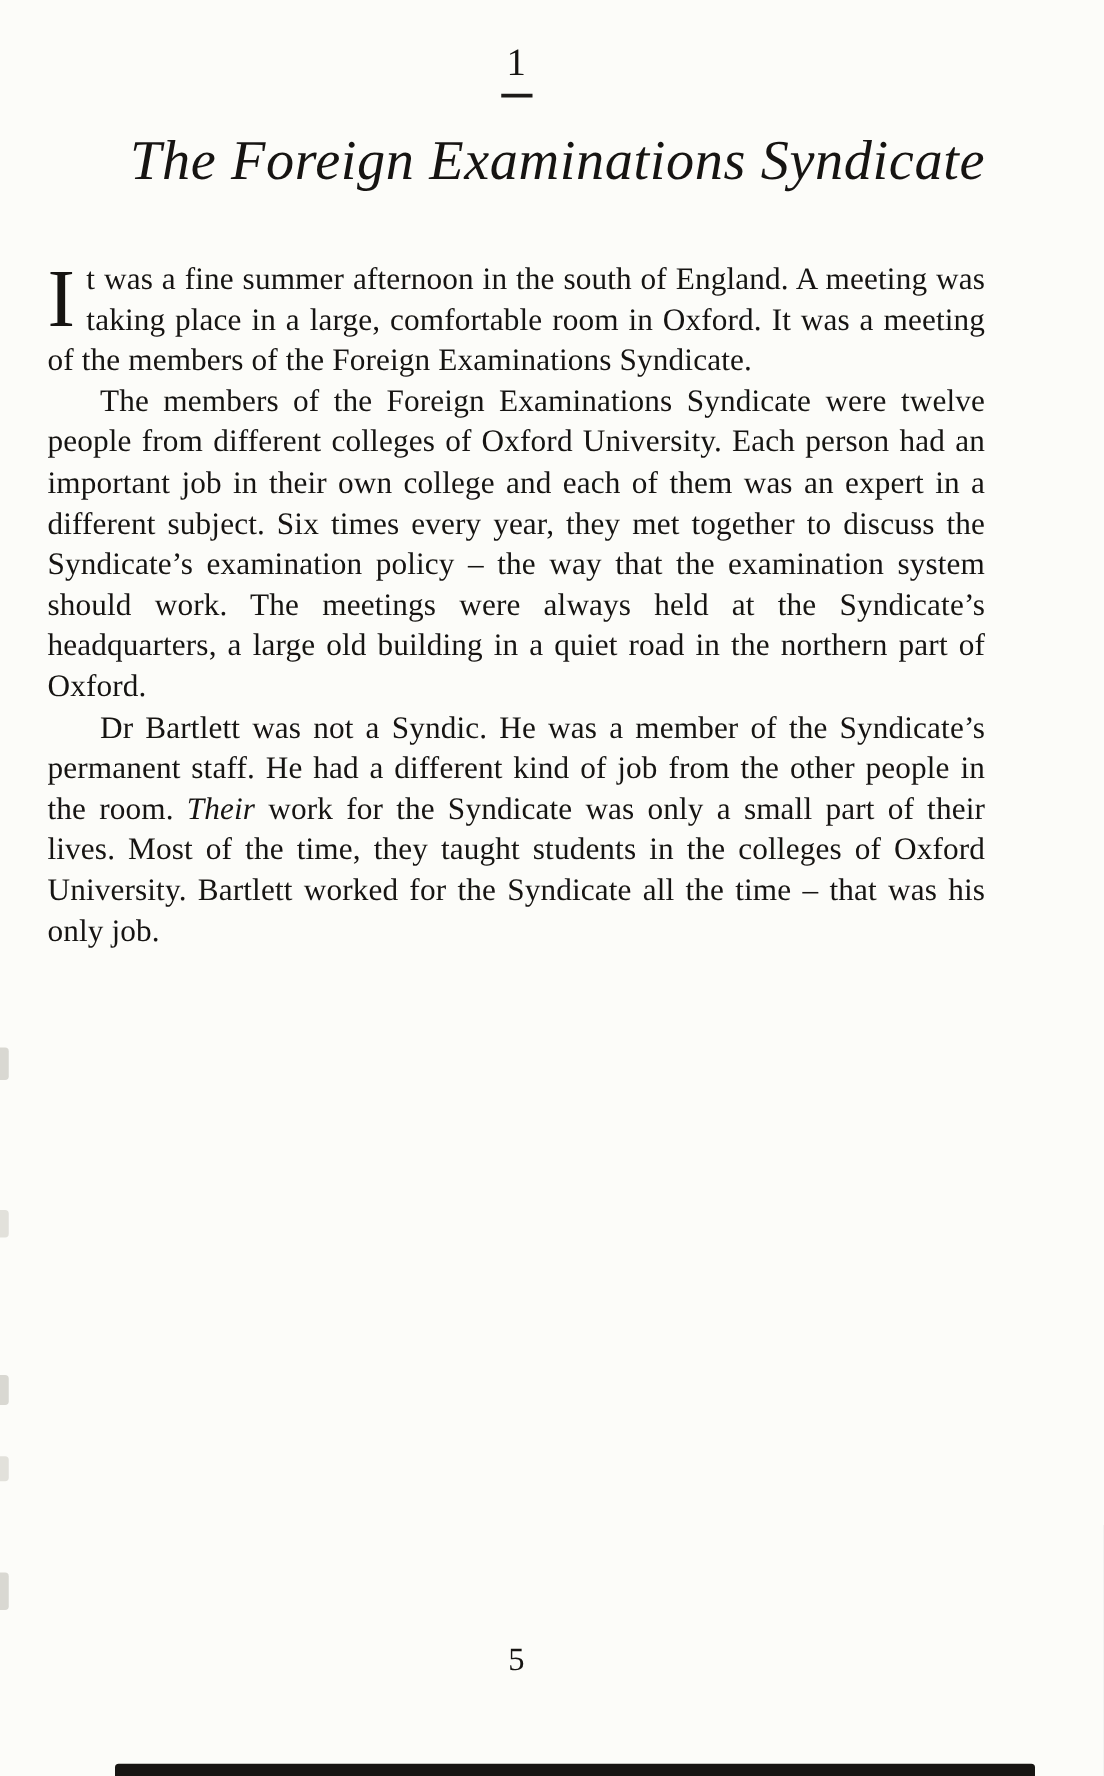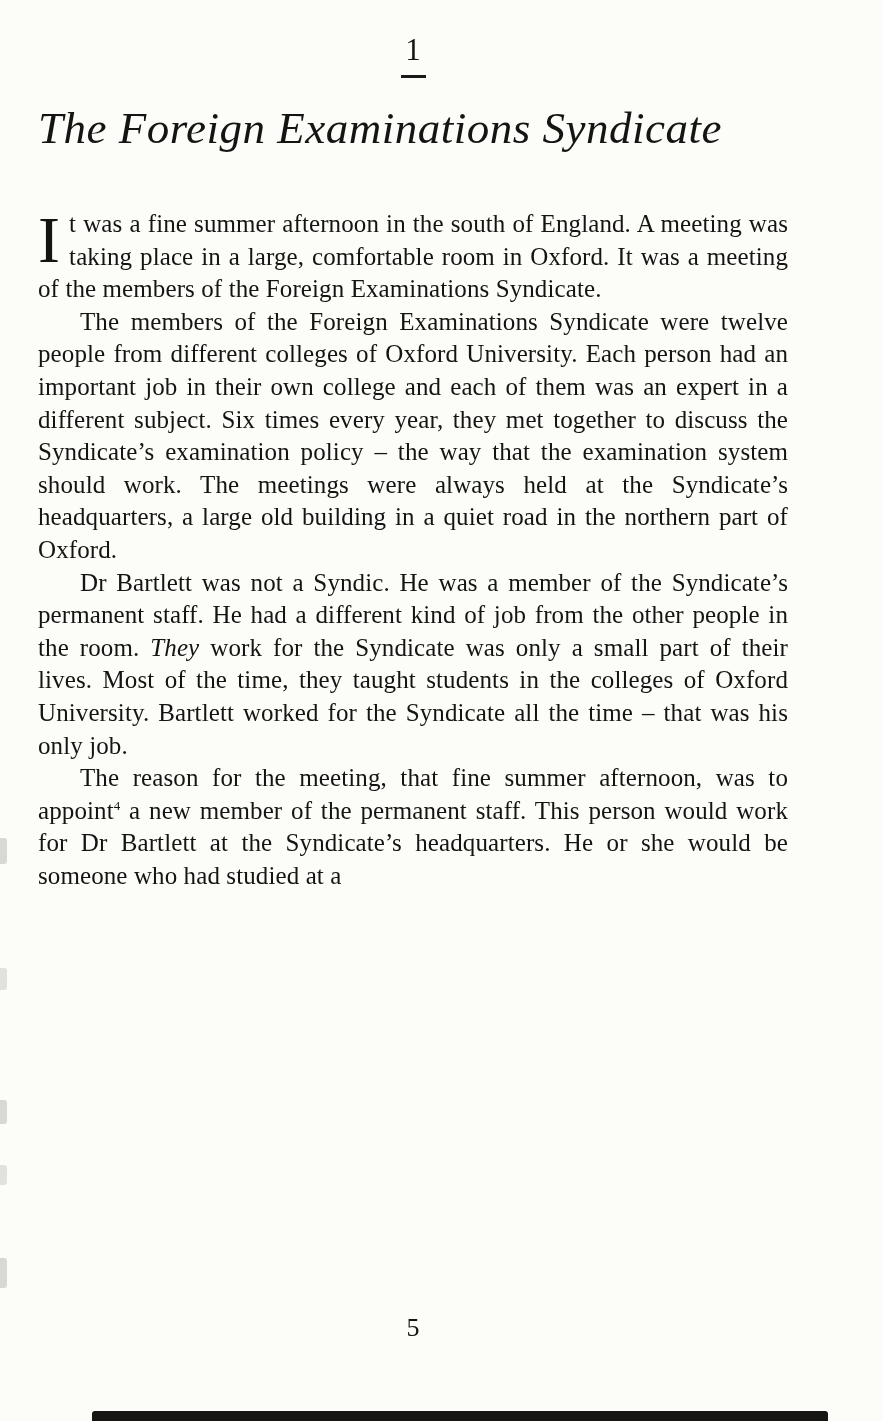--- a/index.html
+++ b/index.html
@@ -22,21 +22,21 @@
     font-size: 31px;
     line-height: 36px;
   }
   .chapter-rule {
     width: 25px;
     height: 3px;
     background: #1c1a18;
     margin: 7px auto 0 auto;
   }
   h1.title {
-    text-align: left;
+    text-align: right;
     font-style: italic;
     font-weight: normal;
     font-size: 45px;
     line-height: 52px;
     margin: 24px 0 0 0;
     letter-spacing: 0.5px;
   }
   .body-text {
     margin-top: 54px;
     font-size: 25px;
@@ -96,22 +96,21 @@
 <body>
 
 <div class="page">
   <div class="content">
     <div class="chapter-number">1</div>
     <div class="chapter-rule"></div>
     <h1 class="title">The Foreign Examinations Syndicate</h1>
     <div class="body-text">
         <p class="first"><span class="drop-cap">I</span>t was a fine summer afternoon in the south of England. A meeting was taking place in a large, comfortable room in Oxford. It was a meeting of the members of the Foreign Examinations Syndicate.</p>
         <p>The members of the Foreign Examinations Syndicate were twelve people from different colleges of Oxford University. Each person had an important job in their own college and each of them was an expert in a different subject. Six times every year, they met together to discuss the Syndicate’s examination policy – the way that the examination system should work. The meetings were always held at the Syndicate’s headquarters, a large old building in a quiet road in the northern part of Oxford.</p>
-        <p>Dr Bartlett was not a Syndic. He was a member of the Syndicate’s permanent staff. He had a different kind of job from the other people in the room. <i>They</i> work for the Syndicate was only a small part of their lives. Most of the time, they taught students in the colleges of Oxford University. Bartlett worked for the Syndicate all the time – that was his only job.</p>
-        <p>The reason for the meeting, that fine summer afternoon, was to appoint<sup class="footnote">4</sup> a new member of the permanent staff. This person would work for Dr Bartlett at the Syndicate’s headquarters. He or she would be someone who had studied at a</p>
+        <p>Dr Bartlett was not a Syndic. He was a member of the Syndicate’s permanent staff. He had a different kind of job from the other people in the room. <i>Their</i> work for the Syndicate was only a small part of their lives. Most of the time, they taught students in the colleges of Oxford University. Bartlett worked for the Syndicate all the time – that was his only job.</p>
       </div>
   </div>
 
   <div class="page-number">5</div>
 
   <div class="scan-bar"></div>
   <div class="edge-mark m1"></div>
   <div class="edge-mark m2"></div>
   <div class="edge-mark m3"></div>
   <div class="edge-mark m4"></div>

